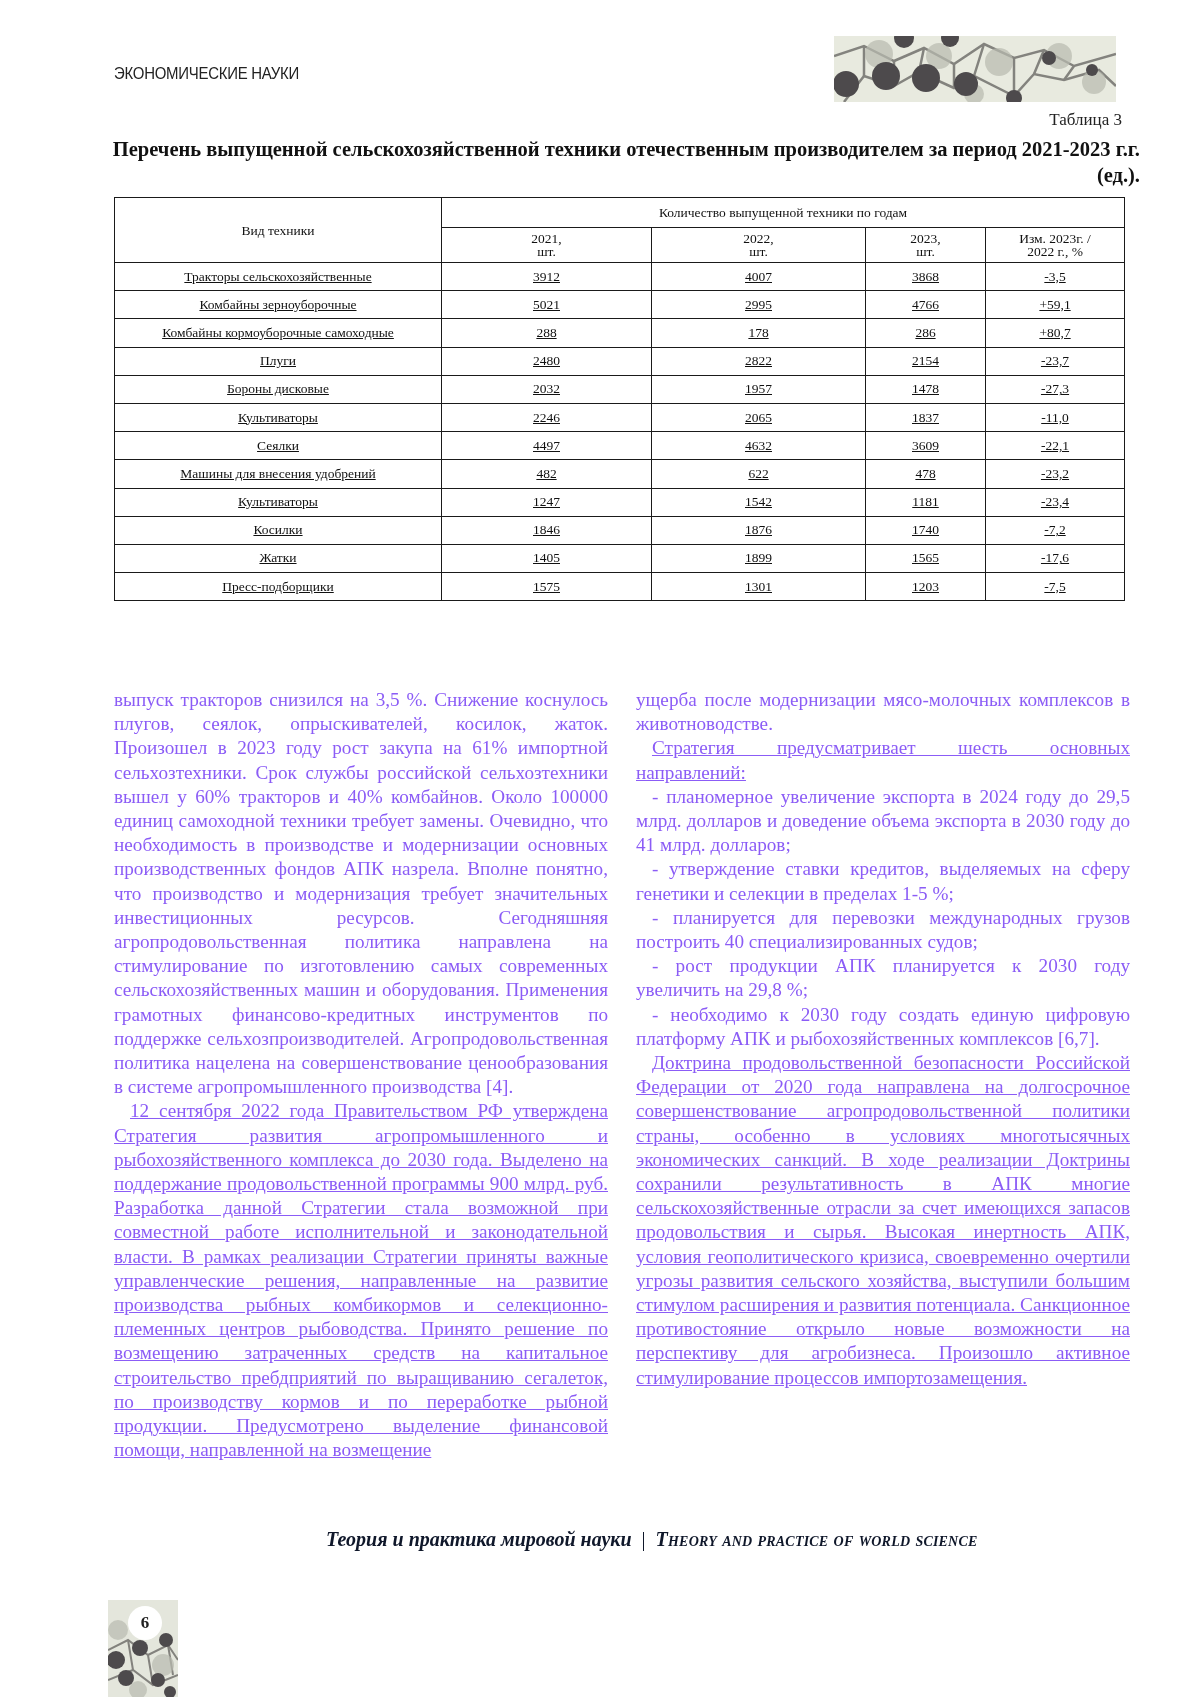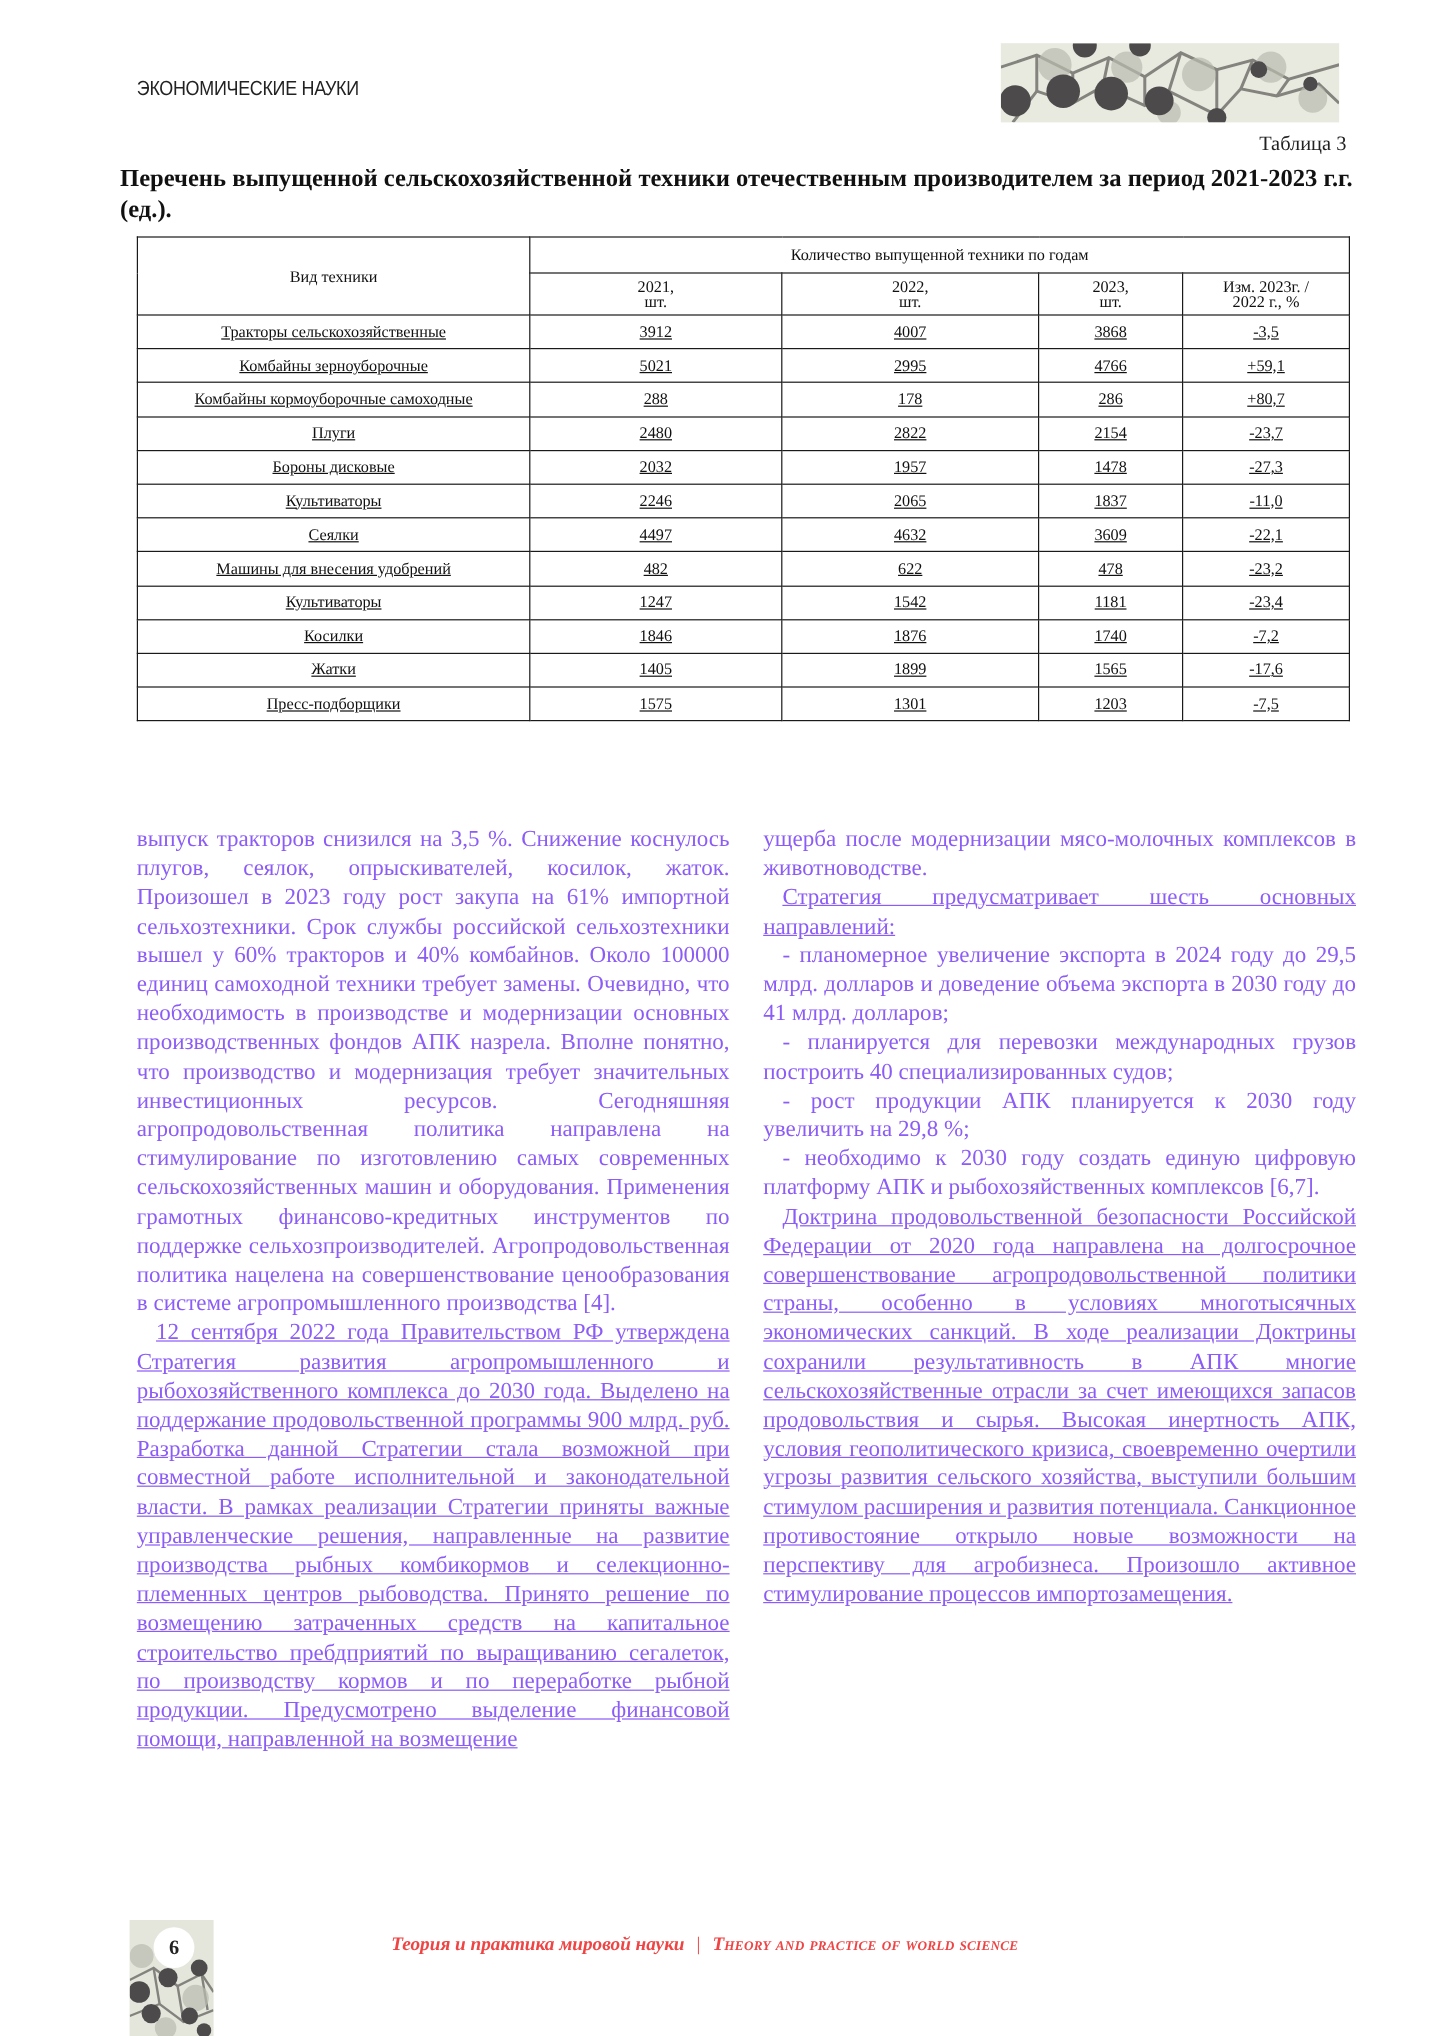--- a/index.html
+++ b/index.html
@@ -24,21 +24,21 @@
       font-family: "Liberation Serif", serif; font-weight: bold; font-size: 17px; color: #222;
     }
 
     .table-label {
       position: absolute; right: 78px; top: 110px;
       font-family: "Liberation Serif", serif; font-size: 17px; color: #222;
     }
     .table-title {
       position: absolute; left: 100px; width: 1040px; top: 136px;
       font-family: "Liberation Serif", serif; font-weight: bold; font-size: 20.5px; line-height: 26px;
-      text-align: left; color: #111;
+      text-align: right; color: #111;
     }
 
     table.data-table {
       position: absolute; left: 114px; top: 197px; width: 1010px;
       border-collapse: collapse; table-layout: fixed;
       font-family: "Liberation Serif", serif; font-size: 13.5px; color: #111;
     }
     table.data-table th, table.data-table td {
       border: 1.6px solid #1a1a1a; text-align: center; padding: 0 4px; font-weight: normal;
     }
@@ -55,22 +55,22 @@
       font-family: "Liberation Serif", serif; font-size: 19.2px; line-height: 24.2px;
       color: #8b5cf6; text-align: justify;
     }
     .column.left { left: 114px; }
     .column.right { left: 636px; }
     .column p { margin: 0; }
     .column p.indent { text-indent: 16px; text-decoration: underline; }
     .column p.bullet { text-indent: 16px; }
 
     .footer-journal {
-      position: absolute; left: 326px; top: 1612px;
-      font-family: "Liberation Serif", serif; font-size: 16px; color: #ef4444; white-space: nowrap;
+      position: absolute; left: 326px; top: 1528px;
+      font-family: "Liberation Serif", serif; font-size: 20px; color: #0f172a; white-space: nowrap;
     }
     .footer-journal .ru { font-style: italic; font-weight: bold; }
     .footer-journal .sep { margin: 0 10px; font-weight: normal; }
     .footer-journal .en { font-style: italic; font-weight: bold; font-variant: small-caps; letter-spacing: 0.2px; }
   </style>
 </head>
 <body>
 
 <div class="running-head">ЭКОНОМИЧЕСКИЕ НАУКИ</div>
 
@@ -228,20 +228,21 @@
 
 <div class="column left">
   <p>выпуск тракторов снизился на 3,5 %. Снижение коснулось плугов, сеялок, опрыскивателей, косилок, жаток. Произошел в 2023 году рост закупа на 61% импортной сельхозтехники. Срок службы российской сельхозтехники вышел у 60% тракторов и 40% комбайнов. Около 100000 единиц самоходной техники требует замены. Очевидно, что необходимость в производстве и модернизации основных производственных фондов АПК назрела. Вполне понятно, что производство и модернизация требует значительных инвестиционных ресурсов. Сегодняшняя агропродовольственная политика направлена на стимулирование по изготовлению самых современных сельскохозяйственных машин и оборудования. Применения грамотных финансово-кредитных инструментов по поддержке сельхозпроизводителей. Агропродовольственная политика нацелена на совершенствование ценообразования в системе агропромышленного производства [4].</p>
   <p class="indent">12 сентября 2022 года Правительством РФ утверждена Стратегия развития агропромышленного и рыбохозяйственного комплекса до 2030 года. Выделено на поддержание продовольственной программы 900 млрд. руб. Разработка данной Стратегии стала возможной при совместной работе исполнительной и законодательной власти. В рамках реализации Стратегии приняты важные управленческие решения, направленные на развитие производства рыбных комбикормов и селекционно-племенных центров рыбоводства. Принято решение по возмещению затраченных средств на капитальное строительство пребдприятий по выращиванию сегалеток, по производству кормов и по переработке рыбной продукции. Предусмотрено выделение финансовой помощи, направленной на возмещение</p>
 </div>
 
 <div class="column right">
   <p>ущерба после модернизации мясо-молочных комплексов в животноводстве.</p>
   <p class="indent">Стратегия предусматривает шесть основных направлений:</p>
   <p class="bullet">- планомерное увеличение экспорта в 2024 году до 29,5 млрд. долларов и доведение объема экспорта в 2030 году до 41 млрд. долларов;</p>
+  <p class="bullet">- утверждение ставки кредитов, выделяемых на сферу генетики и селекции в пределах 1-5 %;</p>
   <p class="bullet">- планируется для перевозки международных грузов построить 40 специализированных судов;</p>
   <p class="bullet">- рост продукции АПК планируется к 2030 году увеличить на 29,8 %;</p>
   <p class="bullet">- необходимо к 2030 году создать единую цифровую платформу АПК и рыбохозяйственных комплексов [6,7].</p>
   <p class="indent">Доктрина продовольственной безопасности Российской Федерации от 2020 года направлена на долгосрочное совершенствование агропродовольственной политики страны, особенно в условиях многотысячных экономических санкций. В ходе реализации Доктрины сохранили результативность в АПК многие сельскохозяйственные отрасли за счет имеющихся запасов продовольствия и сырья. Высокая инертность АПК, условия геополитического кризиса, своевременно очертили угрозы развития сельского хозяйства, выступили большим стимулом расширения и развития потенциала. Санкционное противостояние открыло новые возможности на перспективу для агробизнеса. Произошло активное стимулирование процессов импортозамещения.</p>
 </div>
 
 <div class="foot-ornament">
   <svg width="70" height="97" viewBox="0 0 70 97">
     <g stroke="#6b6a66" stroke-width="2" fill="none" opacity="0.8">
       <path d="M0 50 L20 40 L40 55 L60 45 L70 60"></path>

